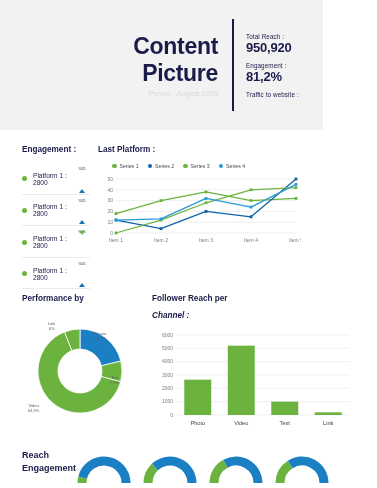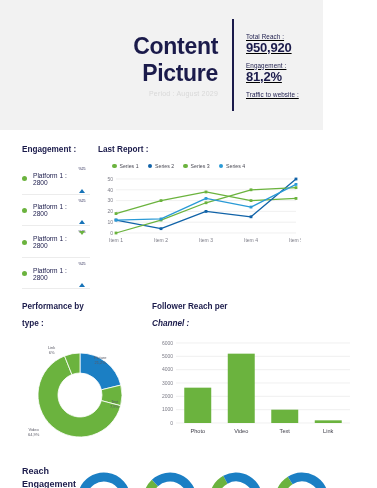--- a/index.html
+++ b/index.html
@@ -36,21 +36,21 @@
     font-size: 7px;
     color: #d8d8d8;
     letter-spacing: .2px;
   }
   .divider-v {
     width: 2px;
     height: 92px;
     background: #1b1b4b;
     margin-right: 12px;
   }
-  .stats { display: flex; flex-direction: column; gap: 7px; text-decoration: underline; }
+  .stats { display: flex; flex-direction: column; gap: 7px; }
   .stat-label { font-size: 6.3px; color: #1b1b4b; letter-spacing: .1px; }
   .stat-value { font-size: 13px; font-weight: bold; color: #1b1b4b; letter-spacing:-.2px; }
 
   
   .body { padding: 14px 22px 0 22px; }
   .row { display: flex; }
   .col-left  { width: 122px; }
   .col-right { width: 211px; padding-left: 8px; }
 
   .sec-title {
@@ -151,21 +151,21 @@
             </div>
             <div class="eng-row">
               <span class="eng-dot"></span>
               <span class="eng-text">Platform 1 : 2800</span>
               <span class="eng-delta"><span class="eng-pct">%25</span><span class="tri up"></span></span>
             </div>
           </div>
       </div>
 
       <div class="col-right">
-        <div class="sec-title">Last Report :</div>
+        <div class="sec-title">Last Platform :</div>
         <div class="legend" id="lq-legend">
             <span class="lg">
               <span class="lg-dot" style="background: rgb(107, 179, 62);"></span>
               <span class="lg-txt">Series 1</span>
             </span>
             <span class="lg">
               <span class="lg-dot" style="background: rgb(17, 99, 168);"></span>
               <span class="lg-txt">Series 2</span>
             </span>
             <span class="lg">
@@ -216,25 +216,24 @@
             <rect x="196.6" y="9.999999999999998" width="2.8" height="2.8" fill="#2a9ad6"></rect>
             <text x="18" y="69" text-anchor="middle" class="ax-txt">Item 1</text>
             <text x="63" y="69" text-anchor="middle" class="ax-txt">Item 2</text>
             <text x="108" y="69" text-anchor="middle" class="ax-txt">Item 3</text>
             <text x="153" y="69" text-anchor="middle" class="ax-txt">Item 4</text>
             <text x="198" y="69" text-anchor="middle" class="ax-txt">Item 5</text>
           </svg>
       </div>
     </div>
 
-    <div class="row" style="margin-top:12px;">
+    <div class="row" style="margin-top:4px;">
 
       <div class="col-left">
         <div class="sec-title">Performance by</div>
-        <div class="sec-title" style="margin-top:-3px;">type :</div>
         <div class="donut-wrap">
           <svg width="122" height="112" viewBox="0 0 122 112" id="donut-chart">
               <path d="M58 16 A42 42 0 0 1 98.80853278241631 48.06704212500356 L79.37589812412283 52.79702206547805 A22 22 0 0 0 58 36 Z" fill="#1b7fc4" stroke="#fff" stroke-width="0.8"></path>
               <path d="M98.80853278241631 48.06704212500356 A42 42 0 0 1 98.61406248602228 68.70037047870204 L79.27403273077357 63.60495596503441 A22 22 0 0 0 79.37589812412283 52.79702206547805 Z" fill="#6BB33E" stroke="#fff" stroke-width="0.8"></path>
               <path d="M98.61406248602228 68.70037047870204 A42 42 0 1 1 42.538768787243534 18.94938759269344 L49.90125984093709 37.54491731045847 A22 22 0 1 0 79.27403273077357 63.60495596503441 Z" fill="#6BB33E" stroke="#fff" stroke-width="0.8"></path>
               <path d="M42.538768787243534 18.94938759269344 A42 42 0 0 1 57.99999999999999 16 L57.99999999999999 36 A22 22 0 0 0 49.90125984093709 37.54491731045847 Z" fill="#6BB33E" stroke="#fff" stroke-width="0.8"></path>
             </svg>
           <div class="donut-lbl" id="lbl-link" style="left:26px; top:8px;">
               <div>Link</div>
               <div>6%</div>

